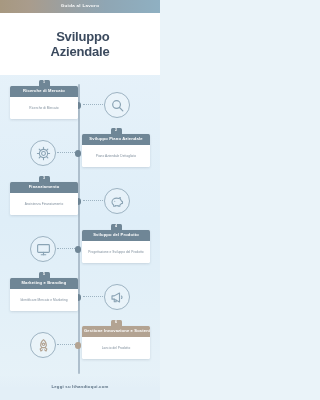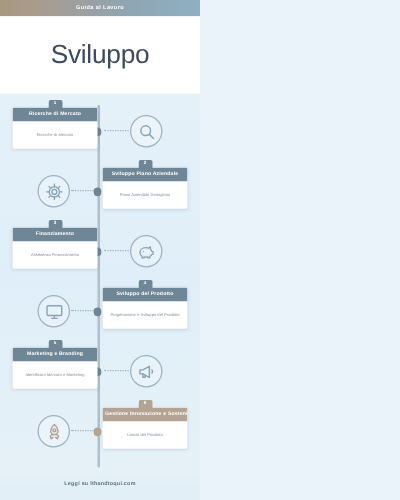--- a/index.html
+++ b/index.html
@@ -47,22 +47,22 @@
     left: 0; top: 13px;
     width: 160px;
     height: 62px;
     background: #ffffff;
     display: flex;
     flex-direction: column;
     align-items: center;
     justify-content: center;
   }
   .hero-title {
-    font-size: 21px;
-    font-weight: normal;
+    font-size: 13px;
+    font-weight: bold;
     color: #3b4a5e;
     line-height: 1.18;
     text-align: right;
     letter-spacing: -0.2px;
   }
 
   
   .spine {
     position: absolute;
     left: 78px;
@@ -228,20 +228,21 @@
 
 <div id="page">
 
   <div class="topbar">
     <div class="topbar-label">Guida al Lavoro</div>
   </div>
 
   <div class="hero">
     <div class="hero-title">
       <div>Sviluppo</div>
+      <div>Aziendale</div>
     </div>
   </div>
 
   <div class="spine"></div>
 
   <div class="steps" id="steps">
       <div class="step left" style="top: 0px;">
         <div class="connector"></div>
         <div class="node"></div>
         <div class="icon-circle">

